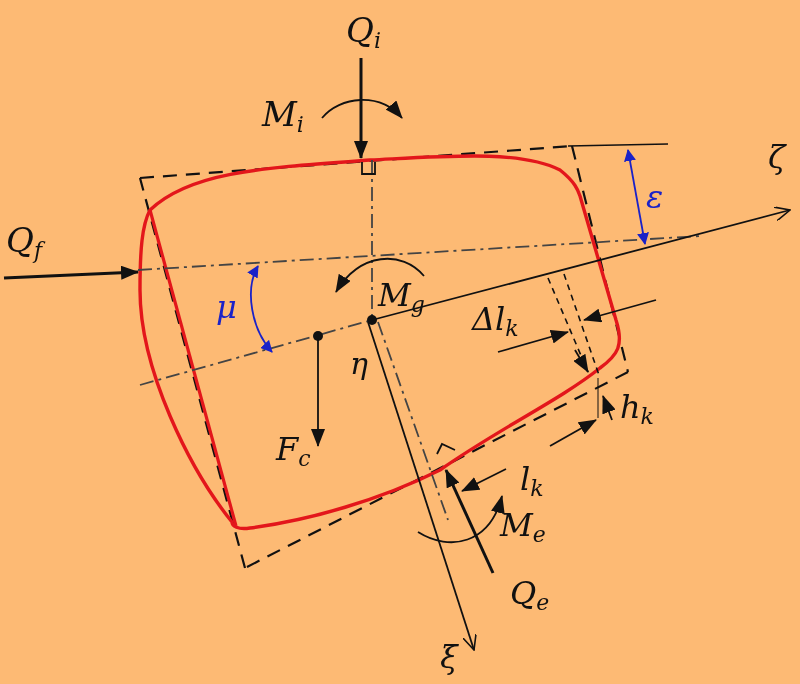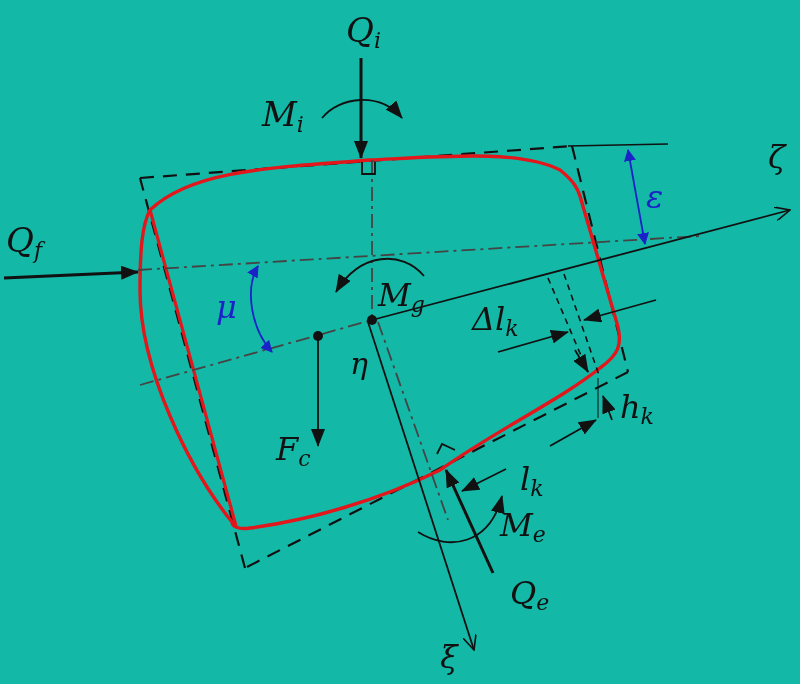--- a/index.html
+++ b/index.html
@@ -1,16 +1,16 @@
 <!DOCTYPE html>
 <html><head>
 <meta charset="utf-8">
 <style>
   html,body{margin:0;padding:0;background:#ffffff;}
-  #canvas{position:relative;width:800px;height:684px;overflow:hidden;background:#14b8a6;}
+  #canvas{position:relative;width:800px;height:684px;overflow:hidden;background:#fdba74;}
   svg{position:absolute;left:0;top:0;}
   .lbl{font-family:"DejaVu Serif",serif;font-style:italic;fill:#111;}
   .sub{font-size:22px;}
   .blue{fill:#1a22c8;}
 </style>
 </head>
 <body>
 
 <div id="canvas">
 <svg width="800" height="684" viewBox="0 0 800 684">

